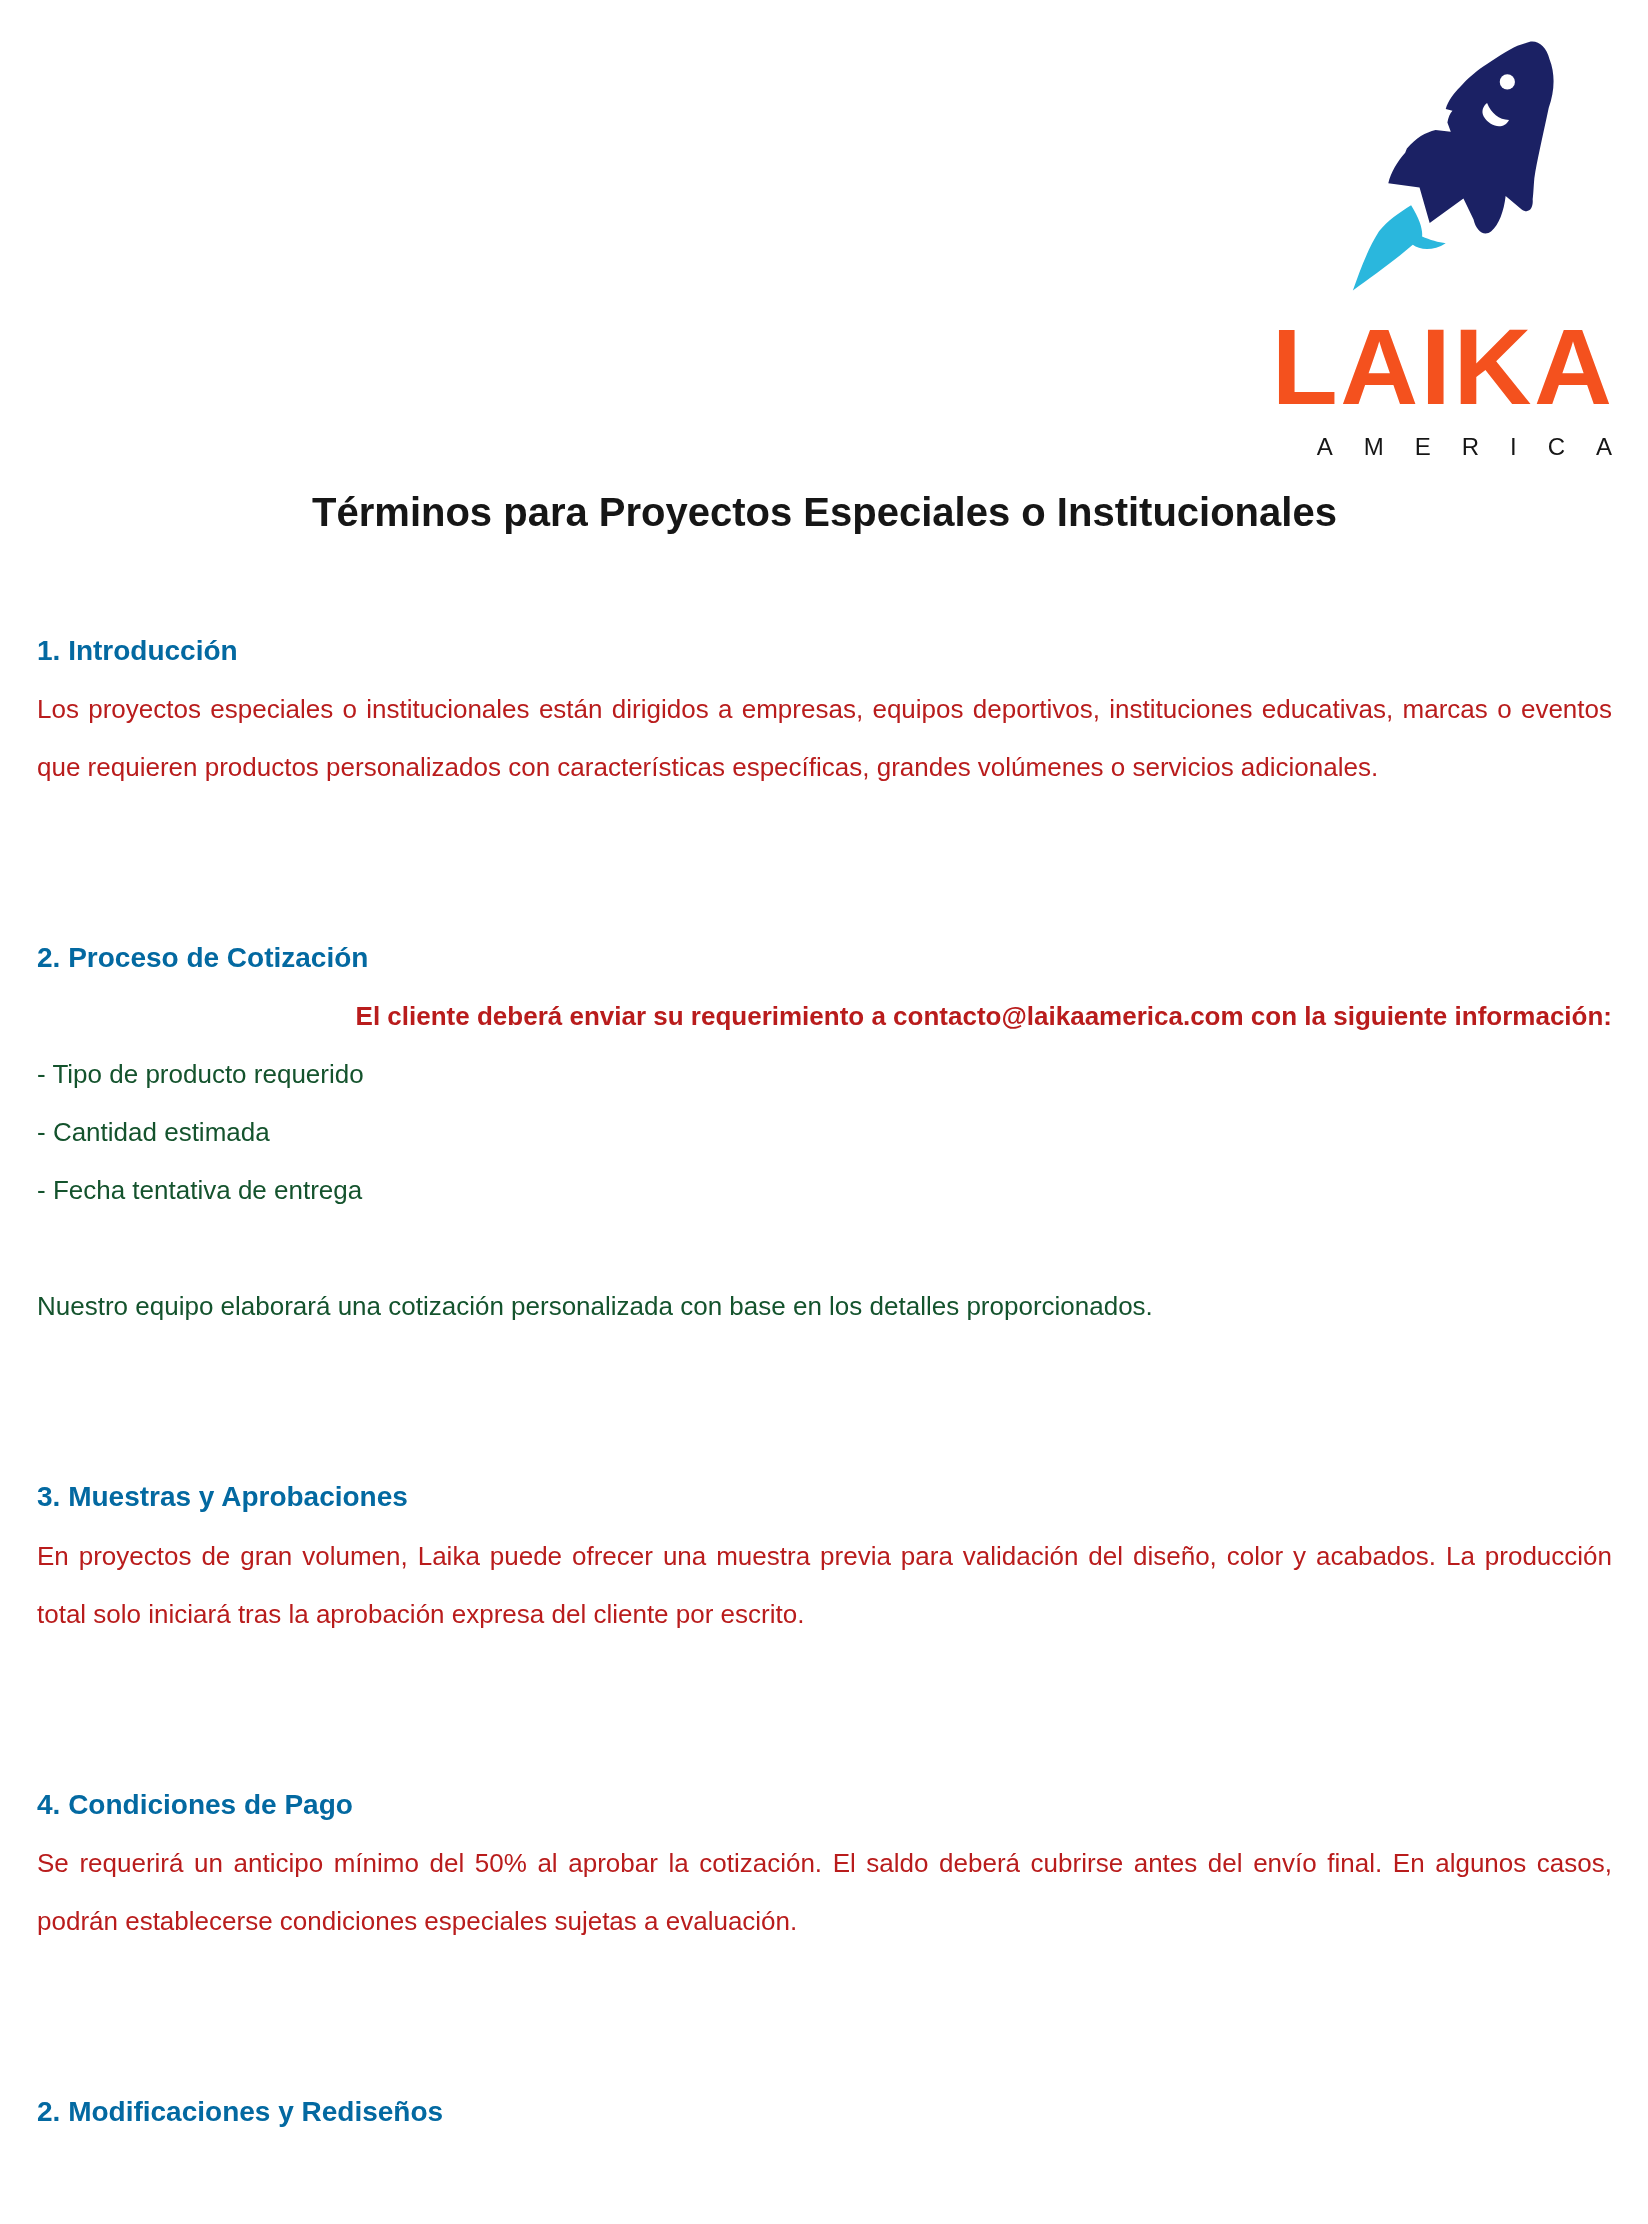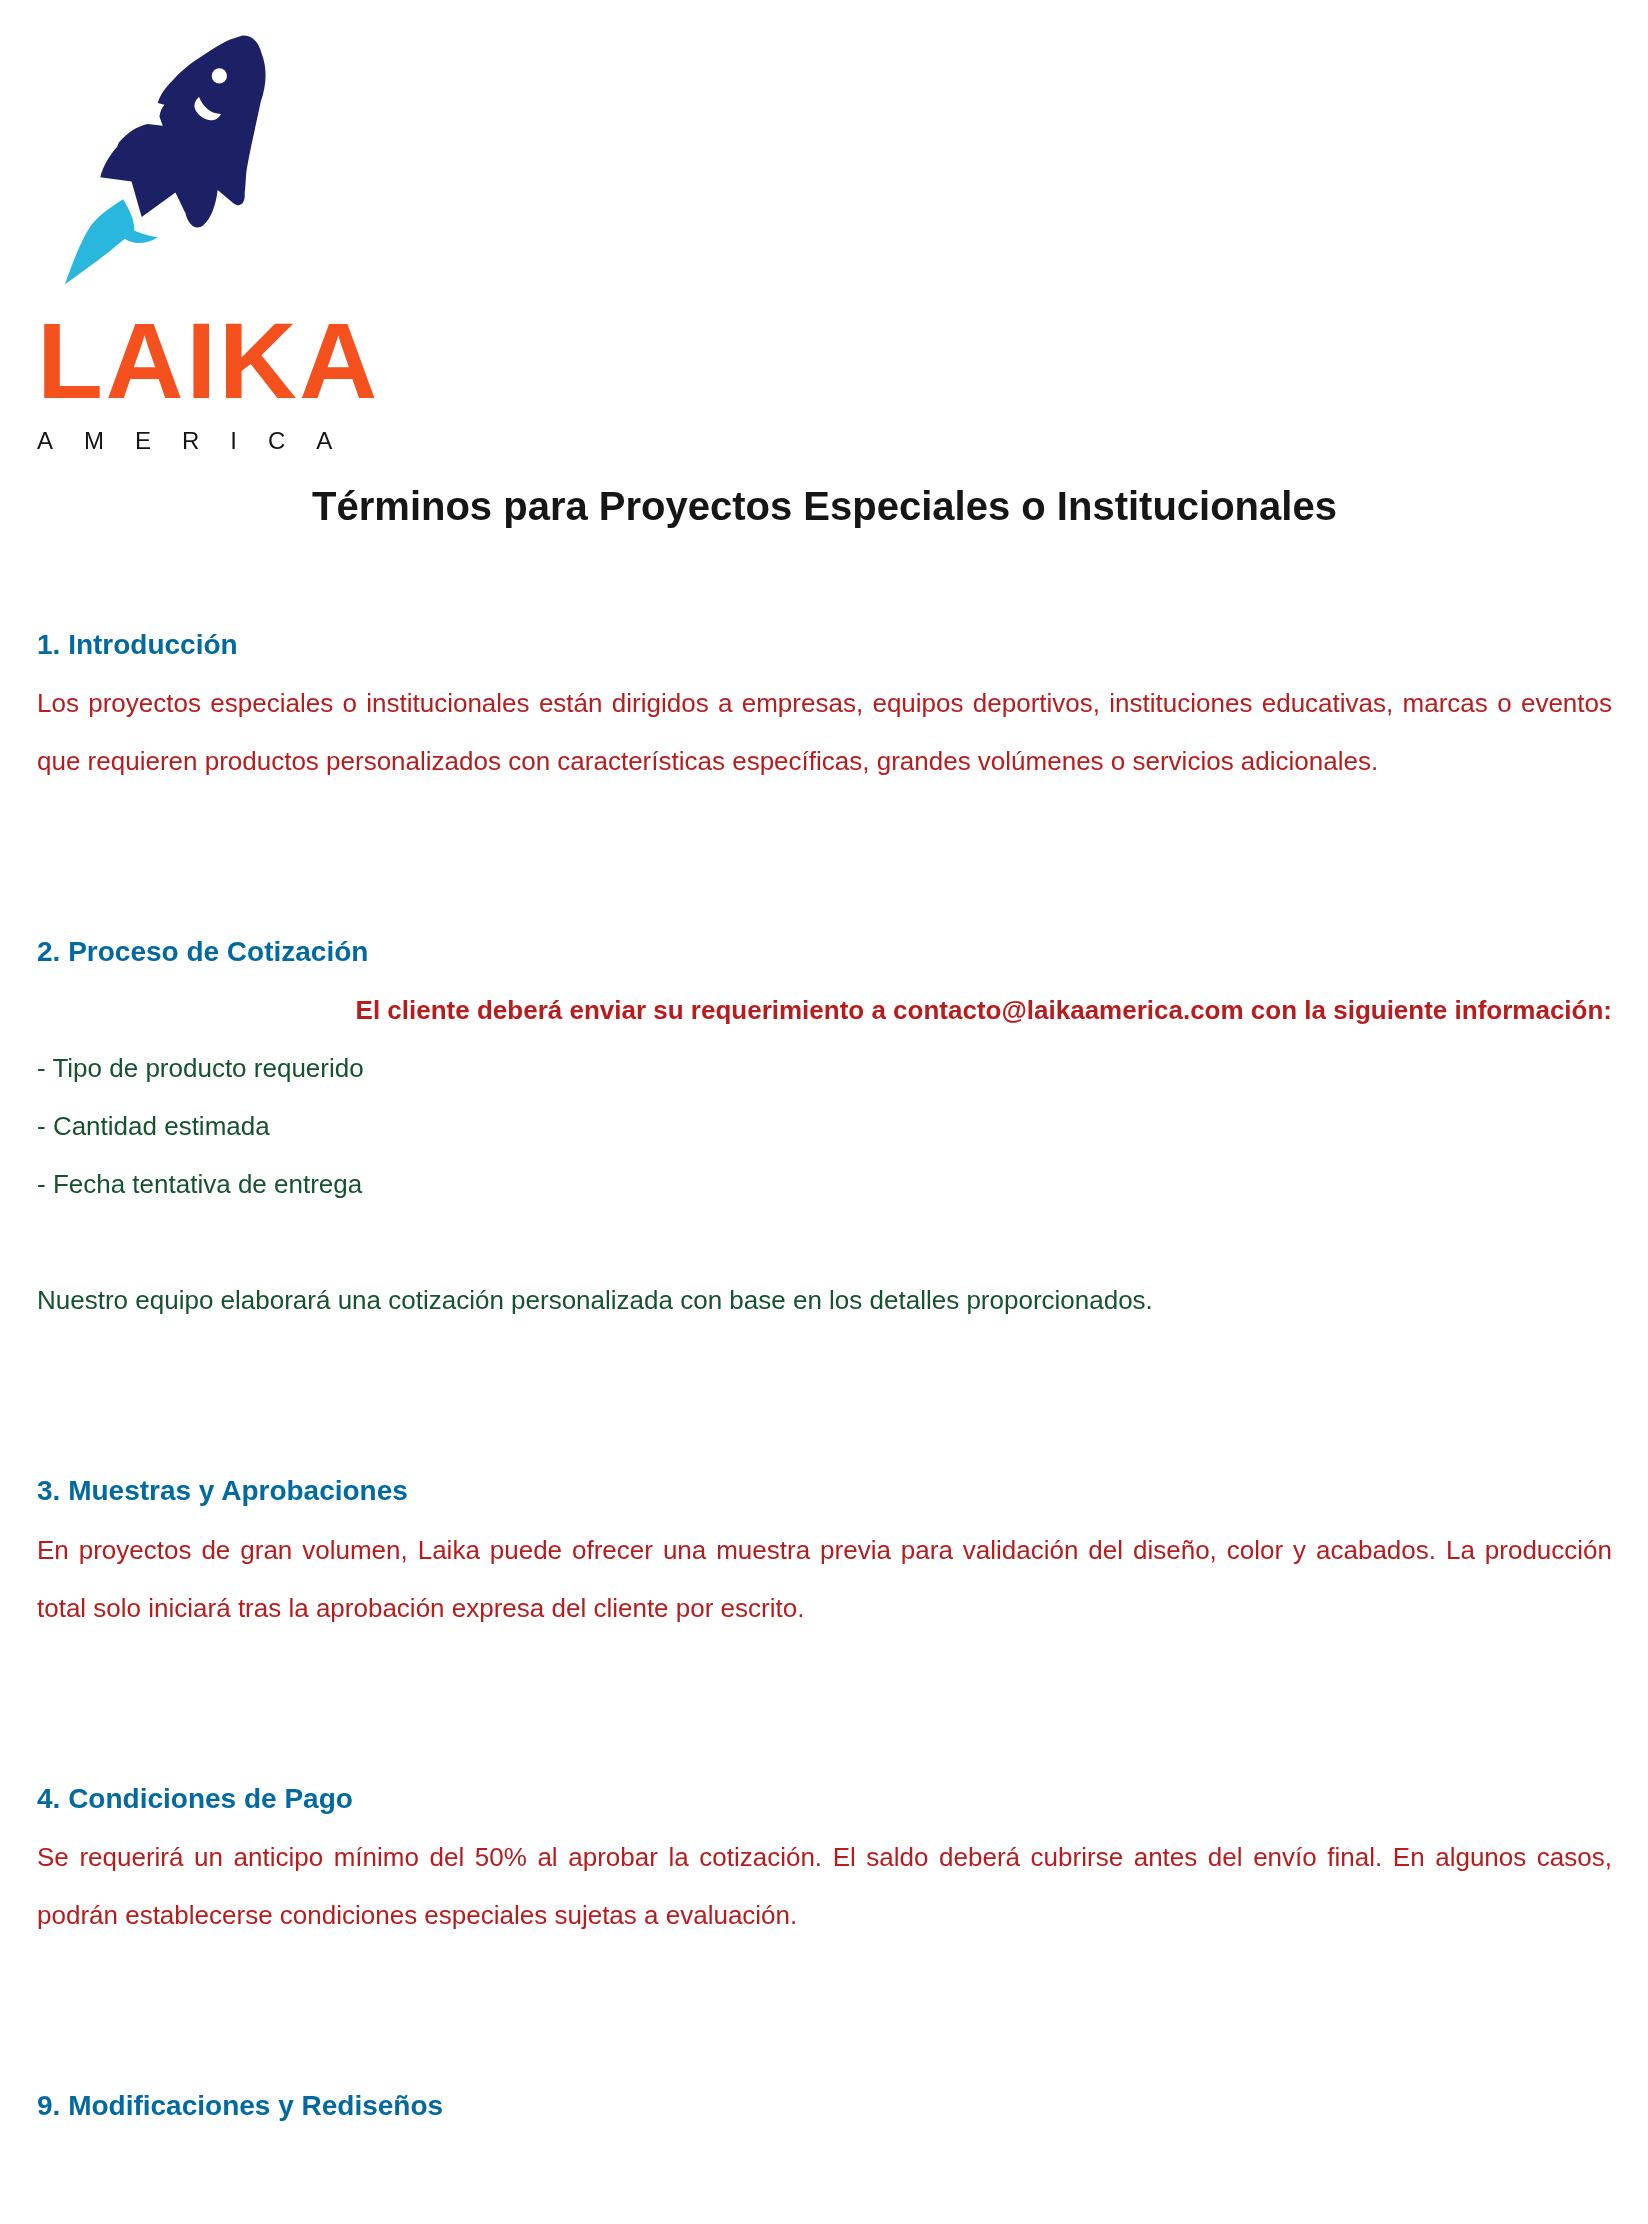--- a/index.html
+++ b/index.html
@@ -14,22 +14,22 @@
   }
   .page {
     width: 1649px;
     height: 2225px;
     padding: 0 37px;
     overflow: hidden;
   }
 
   
   .logo-block {
-    text-align: left;
-    padding-top: 16px;
+    text-align: right;
+    padding-top: 22px;
     line-height: 0;
   }
   .logo-mark {
     display: inline-block;
     width: 287px;
     height: 287px;
   }
   .brand-word {
     display: block;
     margin-top: 3.5px;
@@ -155,16 +155,16 @@
   <div class="body-line">- Fecha tentativa de entrega</div>
   <div class="spacer-line"></div>
   <div class="body-line">Nuestro equipo elaborará una cotización personalizada con base en los detalles proporcionados.</div>
 
   <div class="section-heading">3. Muestras y Aprobaciones</div>
   <p class="body-par">En proyectos de gran volumen, Laika puede ofrecer una muestra previa para validación del diseño, color y acabados. La producción total solo iniciará tras la aprobación expresa del cliente por escrito.</p>
 
   <div class="section-heading">4. Condiciones de Pago</div>
   <p class="body-par">Se requerirá un anticipo mínimo del 50% al aprobar la cotización. El saldo deberá cubrirse antes del envío final. En algunos casos, podrán establecerse condiciones especiales sujetas a evaluación.</p>
 
-  <div class="section-heading">9. Modificaciones y Rediseños</div>
+  <div class="section-heading">2. Modificaciones y Rediseños</div>
 
 </div>
 
 
 </body></html>

